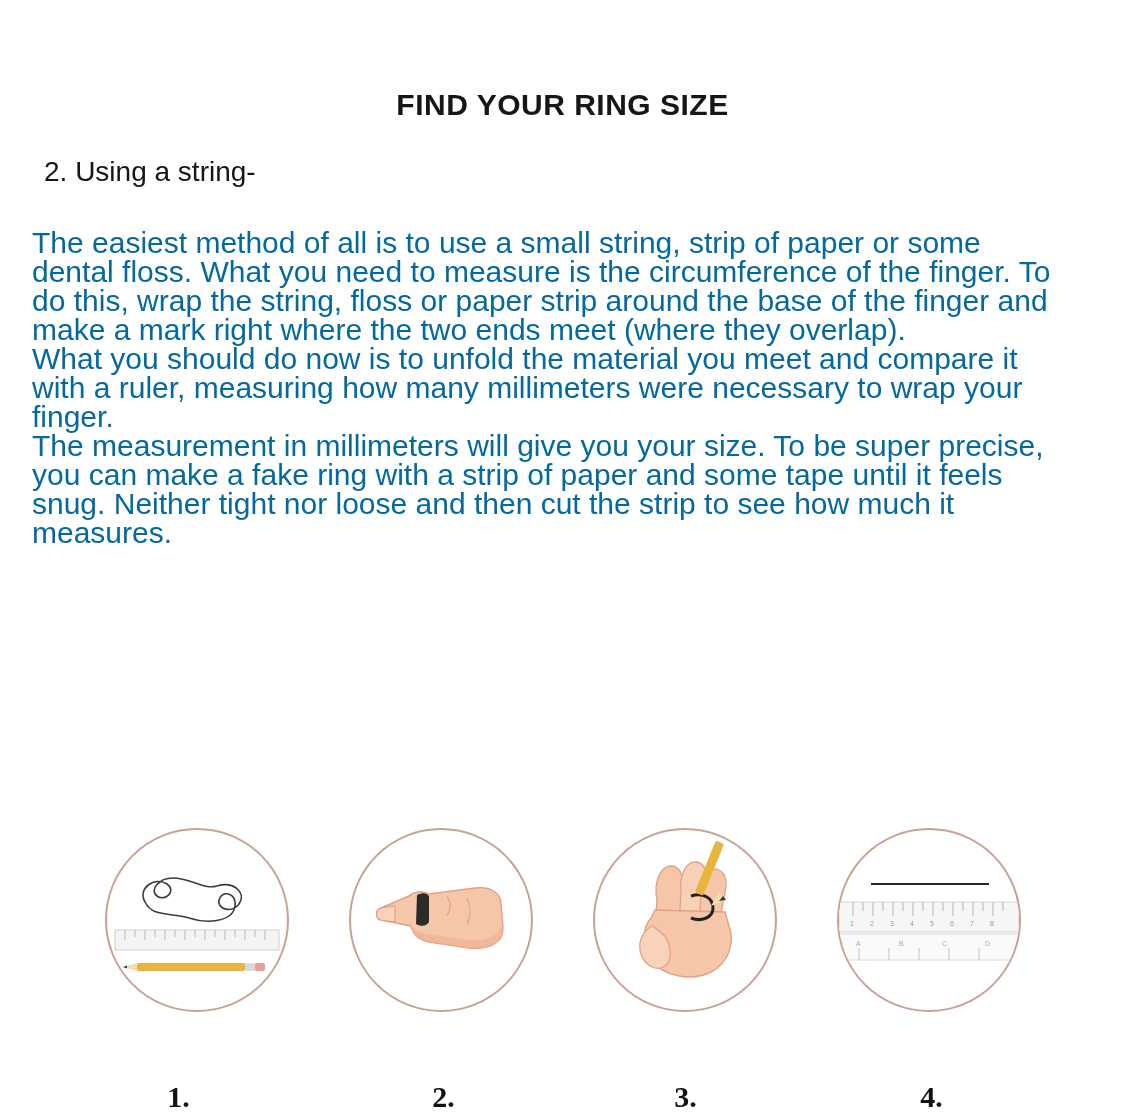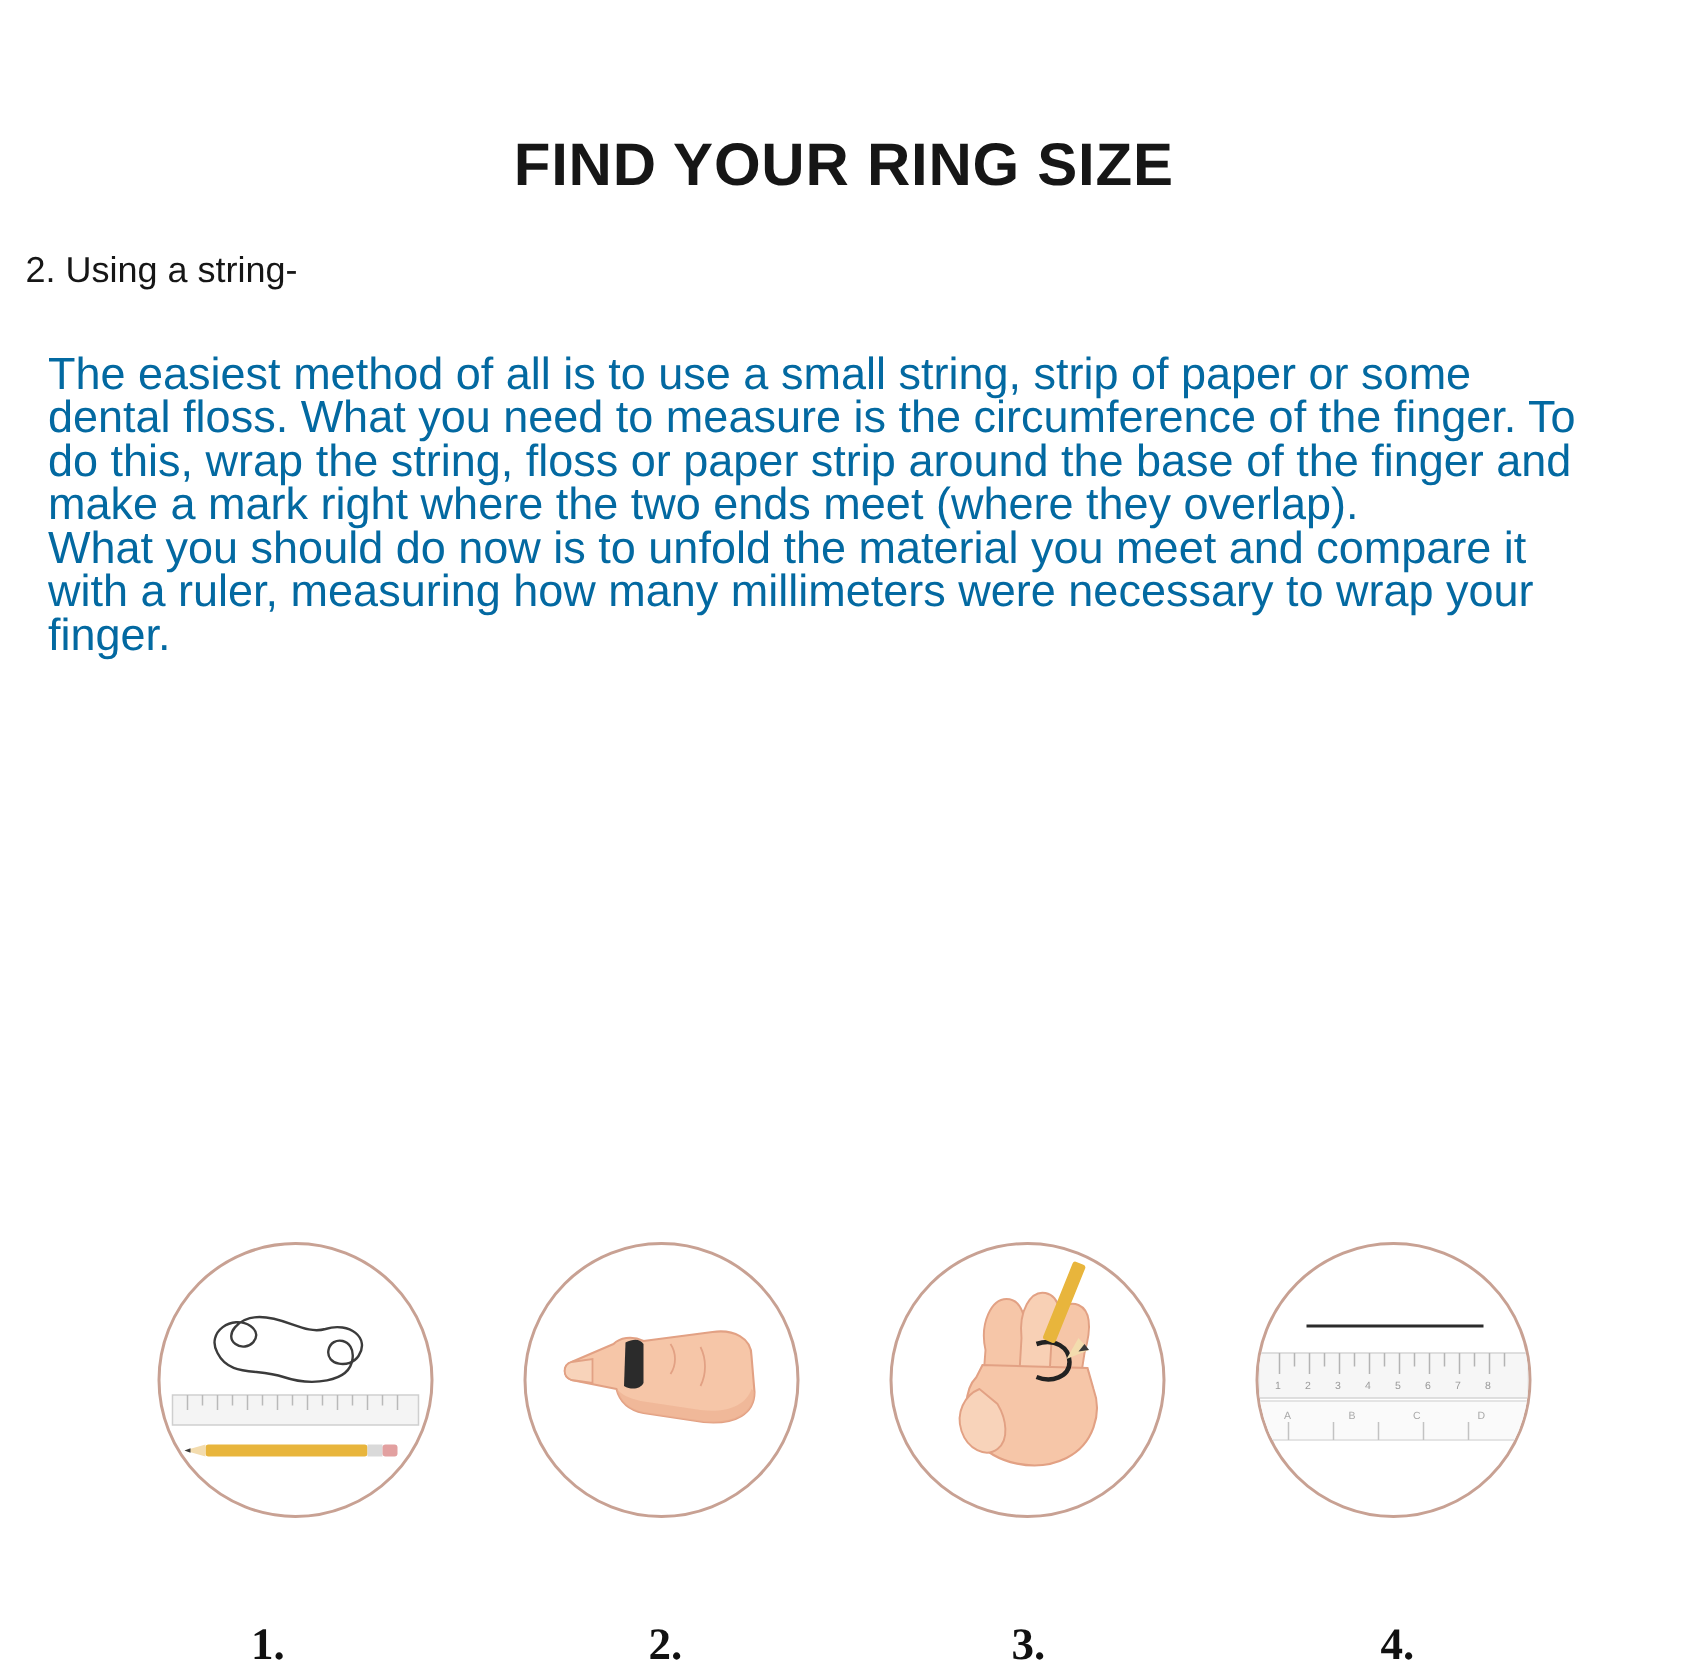--- a/index.html
+++ b/index.html
@@ -16,30 +16,30 @@
     overflow: hidden;
   }
   .page {
     width: 1125px;
     height: 1114px;
     position: relative;
     box-sizing: border-box;
   }
   .title {
     text-align: center;
-    font-size: 40px;
+    font-size: 30px;
     font-weight: 700;
     letter-spacing: 0.5px;
     margin: 88px 0 0 0;
     color: #161616;
   }
   .subtitle {
-    font-size: 24px;
+    font-size: 28px;
     font-weight: 400;
-    margin: 34px 0 0 17px;
+    margin: 34px 0 0 44px;
     color: #161616;
   }
   .body-copy {
     margin: 40px 32px 0 32px;
     font-size: 30px;
     line-height: 29px;
     color: #0369a1;
     max-width: 1030px;
   }
   .body-copy p {
@@ -91,20 +91,21 @@
 
 <div class="page">
 
   <h1 class="title">FIND YOUR RING SIZE</h1>
 
   <h2 class="subtitle">2. Using a string-</h2>
 
   <div class="body-copy">
     <p>The easiest method of all is to use a small string, strip of paper or some dental floss. What you need to measure is the circumference of the finger. To do this, wrap the string, floss or paper strip around the base of the finger and make a mark right where the two ends meet (where they overlap).</p>
     <p>What you should do now is to unfold the material you meet and compare it with a ruler, measuring how many millimeters were necessary to wrap your finger.</p>
+    <p>The measurement in millimeters will give you your size. To be super precise, you can make a fake ring with a strip of paper and some tape until it feels snug. Neither tight nor loose and then cut the strip to see how much it measures.</p>
   </div>
 
   <div class="steps">
 
     <div class="step">
       <div class="circle">
         <svg width="180" height="180" viewBox="0 0 180 180">
 
           <path d="M38 72 C30 58, 48 46, 60 54 C70 61, 58 72, 50 66 C42 60, 52 48, 66 48 C84 48, 96 60, 110 56 C126 51, 140 62, 132 74 C126 83, 110 80, 112 70 C114 60, 130 62, 128 76 C126 92, 100 94, 82 88 C64 82, 46 88, 38 72 Z" fill="none" stroke="#3b3b3b" stroke-width="1.6" stroke-linecap="round"></path>
 

